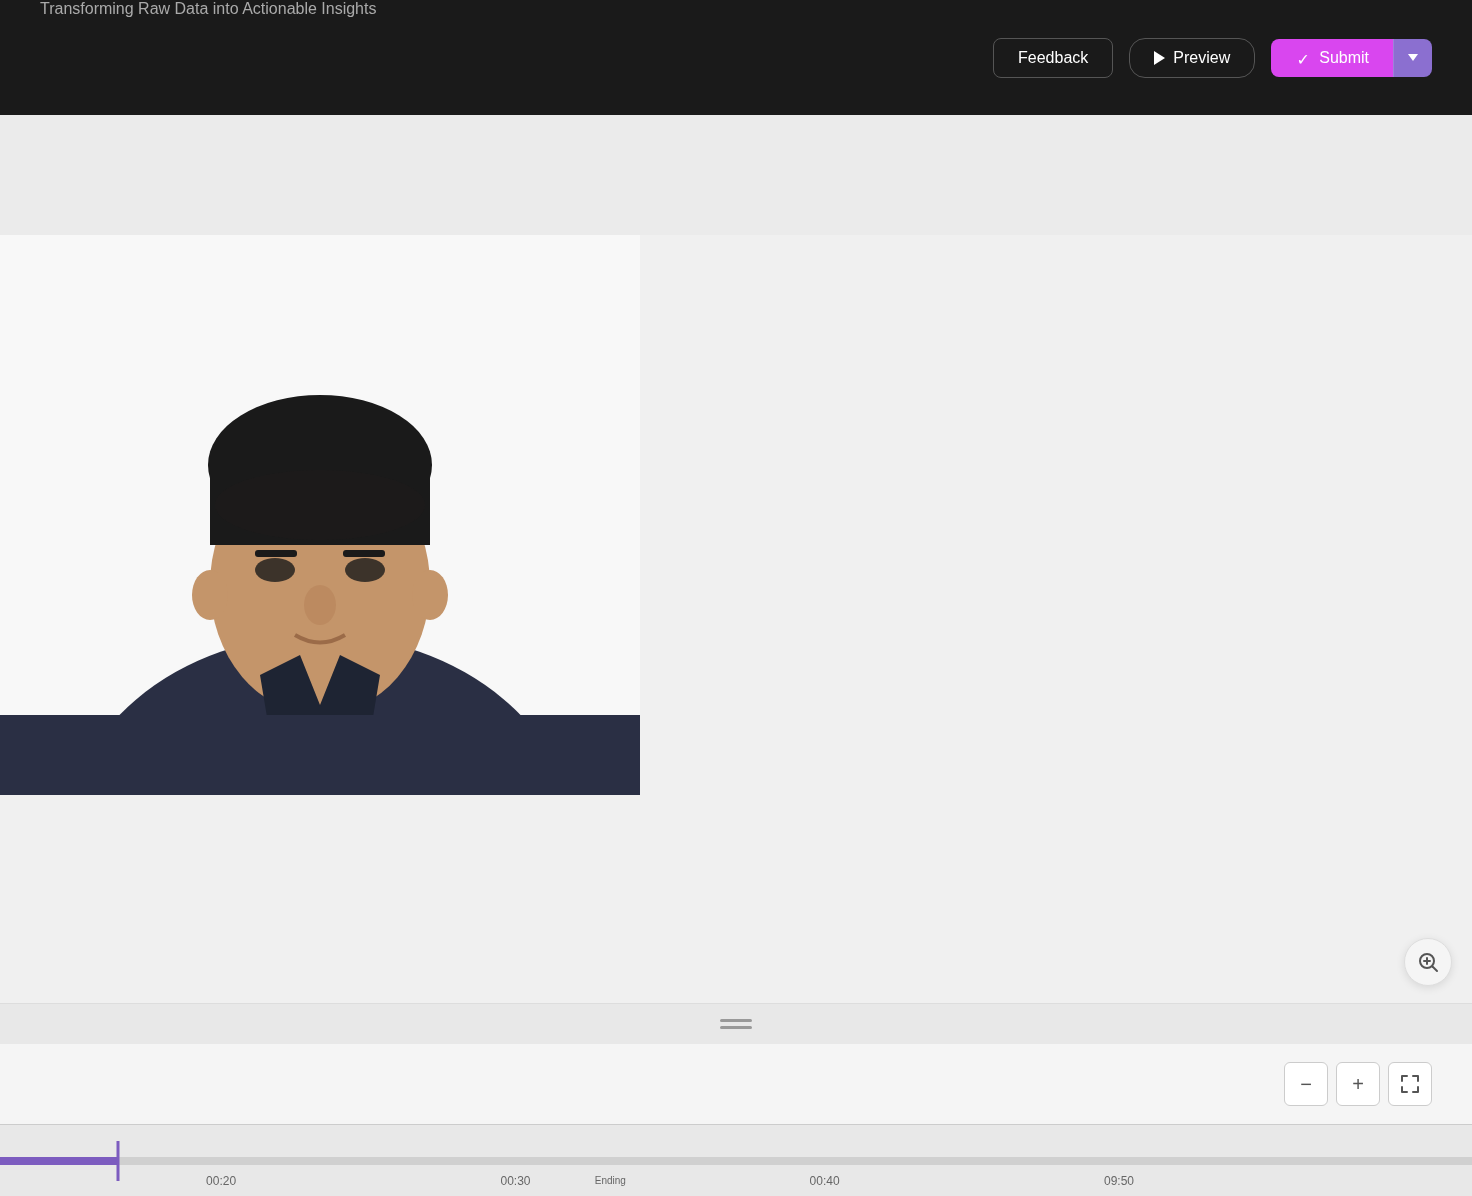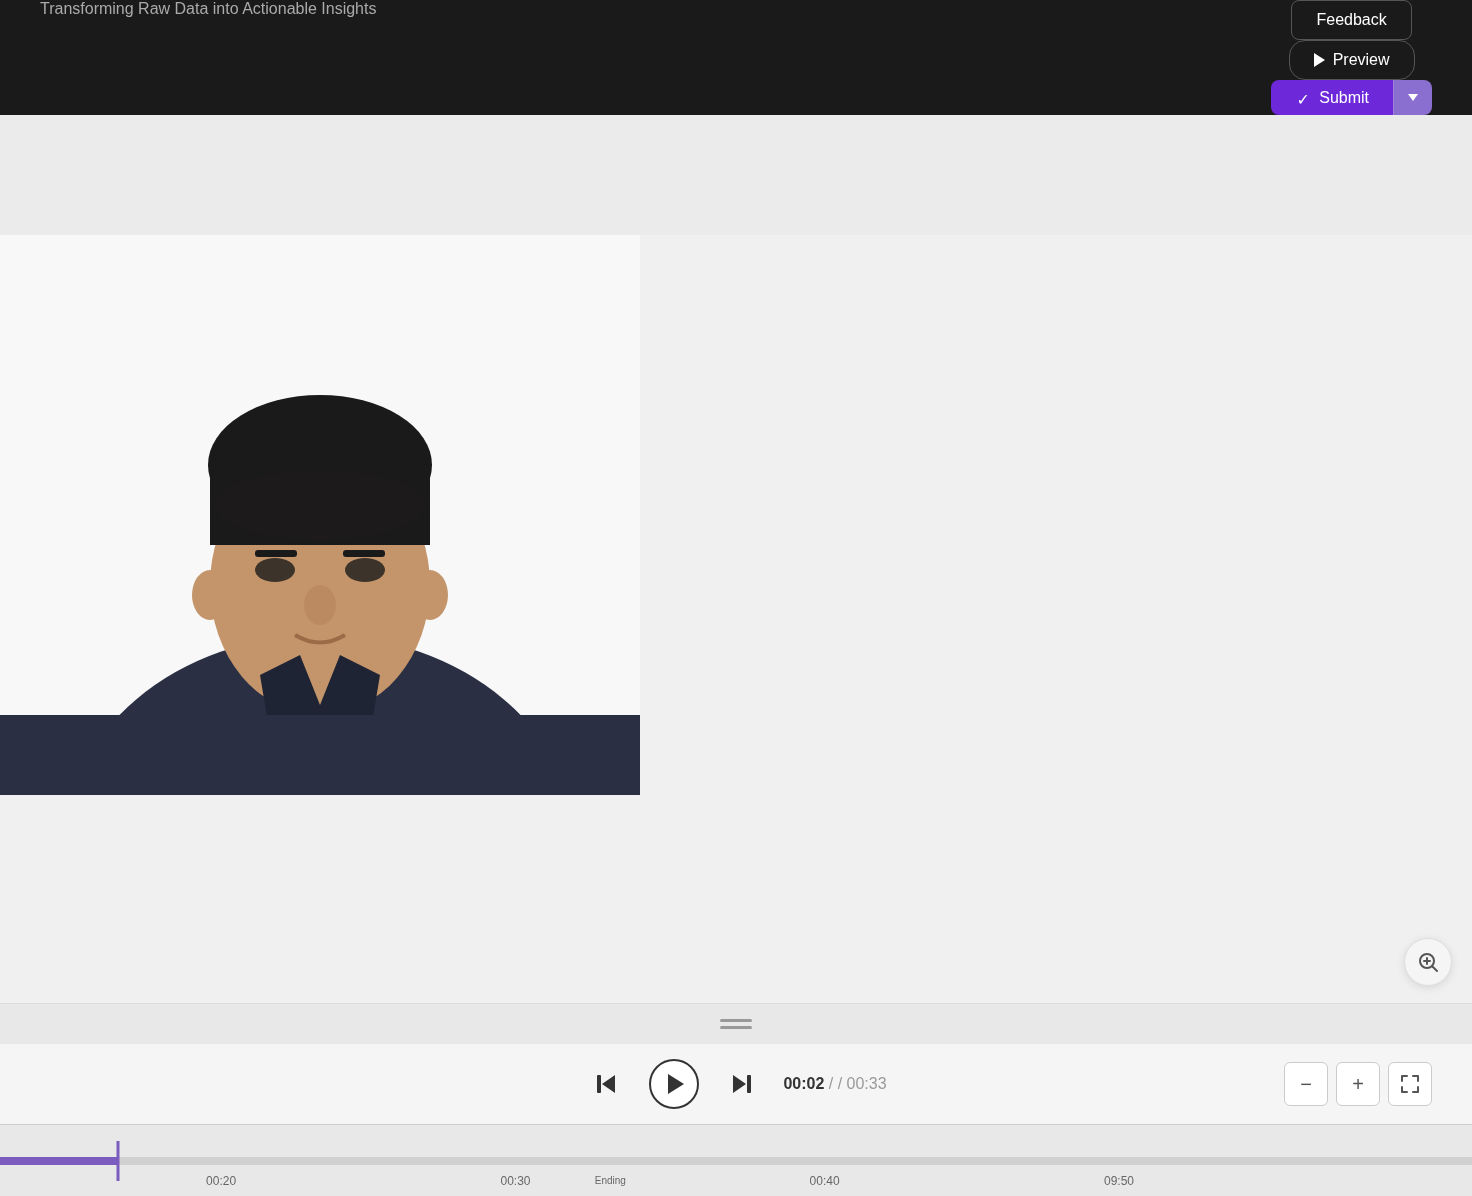--- a/index.html
+++ b/index.html
@@ -28,22 +28,21 @@
 
     .header-title {
       color: #aaaaaa;
       font-size: 16px;
       font-weight: 400;
     }
 
     .header-actions {
       display: flex;
       align-items: center;
-      gap: 0;
-      flex-direction: column;
+      gap: 16px;
     }
 
     .btn-feedback {
       background: transparent;
       border: 1.5px solid #555;
       color: #ffffff;
       padding: 10px 24px;
       border-radius: 8px;
       font-size: 16px;
       font-weight: 500;
@@ -74,21 +73,21 @@
     }
 
     .btn-submit-group {
       display: flex;
       align-items: stretch;
       border-radius: 8px;
       overflow: hidden;
     }
 
     .btn-submit {
-      background: #6d28d9;
+      background: #d946ef;
       border: none;
       color: #ffffff;
       padding: 10px 24px;
       font-size: 16px;
       font-weight: 500;
       cursor: pointer;
       display: flex;
       align-items: center;
       gap: 8px;
     }
@@ -422,47 +421,20 @@
     <div class="drag-handle">
       <div class="drag-lines">
         <div class="drag-line"></div>
         <div class="drag-line"></div>
       </div>
     </div>
 
     <div class="playback-controls">
       <div class="controls-left"></div>
 
-      <div class="controls-center">
-
-        <button class="control-btn">
-          <svg width="28" height="28" viewBox="0 0 28 28" fill="none" xmlns="http://www.w3.org/2000/svg">
-            <rect x="4" y="5" width="4" height="18" fill="#333" rx="1"></rect>
-            <path d="M22 5 L9 14 L22 23 Z" fill="#333"></path>
-          </svg>
-        </button>
-
-        <button class="play-btn">
-          <div class="play-triangle"></div>
-        </button>
-
-        <button class="control-btn">
-          <svg width="28" height="28" viewBox="0 0 28 28" fill="none" xmlns="http://www.w3.org/2000/svg">
-            <rect x="20" y="5" width="4" height="18" fill="#333" rx="1"></rect>
-            <path d="M6 5 L19 14 L6 23 Z" fill="#333"></path>
-          </svg>
-        </button>
-
-        <div class="time-display">
-          <span class="time-current">00:02</span>
-          <span class="time-separator">/</span>
-          <span class="time-separator">/ </span>
-          <span class="time-total">00:33</span>
-        </div>
-      </div>
 
       <div class="controls-right">
 
         <button class="zoom-btn">
           <span>−</span>
         </button>
 
         <button class="zoom-btn">
           <span>+</span>
         </button>

